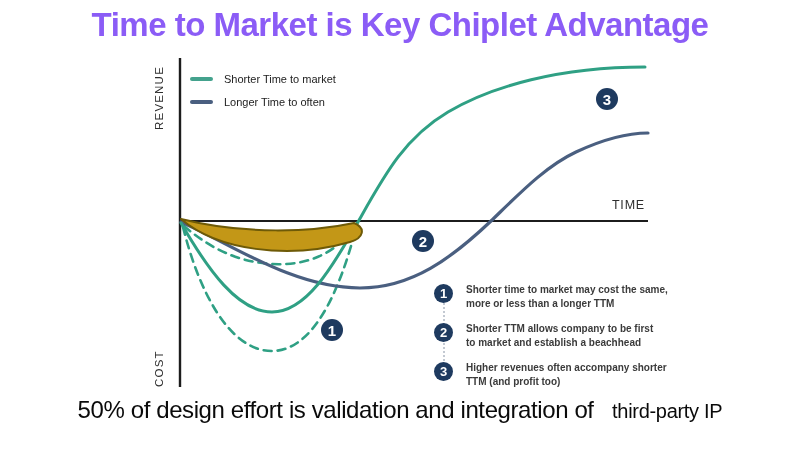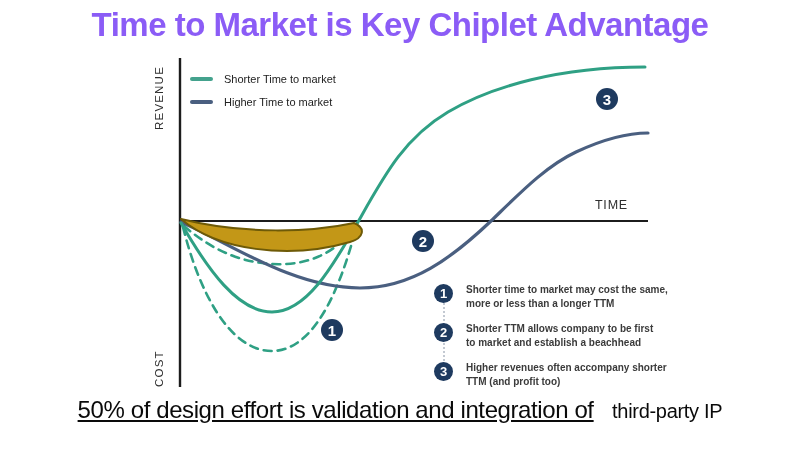--- a/index.html
+++ b/index.html
@@ -9,21 +9,21 @@
 
   .slide-title { position: absolute; top: 6px; left: 0; width: 800px; text-align: center;
     font-size: 33px; font-weight: 700; color: #8b5cf6; letter-spacing: -0.5px; }
 
   .chart-svg { position: absolute; left: 0; top: 0; width: 800px; height: 450px; }
 
   .vlabel { position: absolute; transform: rotate(-90deg); transform-origin: left top;
     font-size: 11.5px; color: #2e2e2e; letter-spacing: 1.2px; font-weight: 500; white-space: nowrap; }
   .vlabel-revenue { left: 153px; top: 130px; }
   .vlabel-cost   { left: 153px; top: 387px; }
-  .xlabel-time { position: absolute; left: 568px; top: 198px; width: 60px; text-align: right;
+  .xlabel-time { position: absolute; left: 585px; top: 198px; width: 60px; text-align: right;
     font-size: 12.5px; color: #2e2e2e; letter-spacing: 0.8px; font-weight: 500; }
 
   .legend { position: absolute; left: 190px; top: 71px; }
   .legend-row { display: flex; align-items: center; height: 16px; margin-bottom: 7px; }
   .legend-swatch { width: 23px; height: 4px; border-radius: 2px; margin-right: 11px; flex: 0 0 auto; }
   .legend-swatch.shorter { background: #44a28d; }
   .legend-swatch.longer  { background: #4a5f80; }
   .legend-label { font-size: 11px; color: #222222; font-weight: 500; white-space: nowrap; }
 
   .marker { position: absolute; width: 22px; height: 22px; border-radius: 50%;
@@ -42,21 +42,21 @@
   .anno-circle-2 { left: 434px; top: 323px; }
   .anno-circle-3 { left: 434px; top: 362px; }
   .anno-text { position: absolute; left: 466px; width: 240px; font-size: 10px;
     line-height: 14px; color: #3b3b3b; font-weight: 700; white-space: pre-line; }
   .anno-text-1 { top: 283px; }
   .anno-text-2 { top: 322px; }
   .anno-text-3 { top: 361px; }
 
   .footer { position: absolute; top: 396px; left: 0; width: 800px; text-align: center;
     color: #0a0a0a; white-space: nowrap; }
-  .footer-main { font-size: 24px; letter-spacing: -0.4px; text-decoration: underline; }
+  .footer-main { font-size: 24px; letter-spacing: -0.4px; }
   .footer-secondary { font-size: 20px; letter-spacing: -0.3px; margin-left: 14px; }
 </style>
 </head>
 <body>
 
 <div class="slide">
 
   <h1 class="slide-title">Time to Market is Key Chiplet Advantage</h1>
 
   <svg class="chart-svg" viewBox="0 0 800 450" xmlns="http://www.w3.org/2000/svg" aria-hidden="true">
@@ -75,21 +75,21 @@
   <div class="vlabel vlabel-cost">COST</div>
   <div class="xlabel-time">TIME</div>
 
   <div class="legend">
     <div class="legend-row">
       <span class="legend-swatch shorter"></span>
       <span class="legend-label">Shorter Time to market</span>
     </div>
     <div class="legend-row">
       <span class="legend-swatch longer"></span>
-      <span class="legend-label">Higher Time to market</span>
+      <span class="legend-label">Longer Time to often</span>
     </div>
   </div>
 
   <div class="marker marker-1">1</div>
   <div class="marker marker-2">2</div>
   <div class="marker marker-3">3</div>
 
   <div class="anno-connector"></div>
   <div class="anno-circle anno-circle-1">1</div>
   <div class="anno-circle anno-circle-2">2</div>

